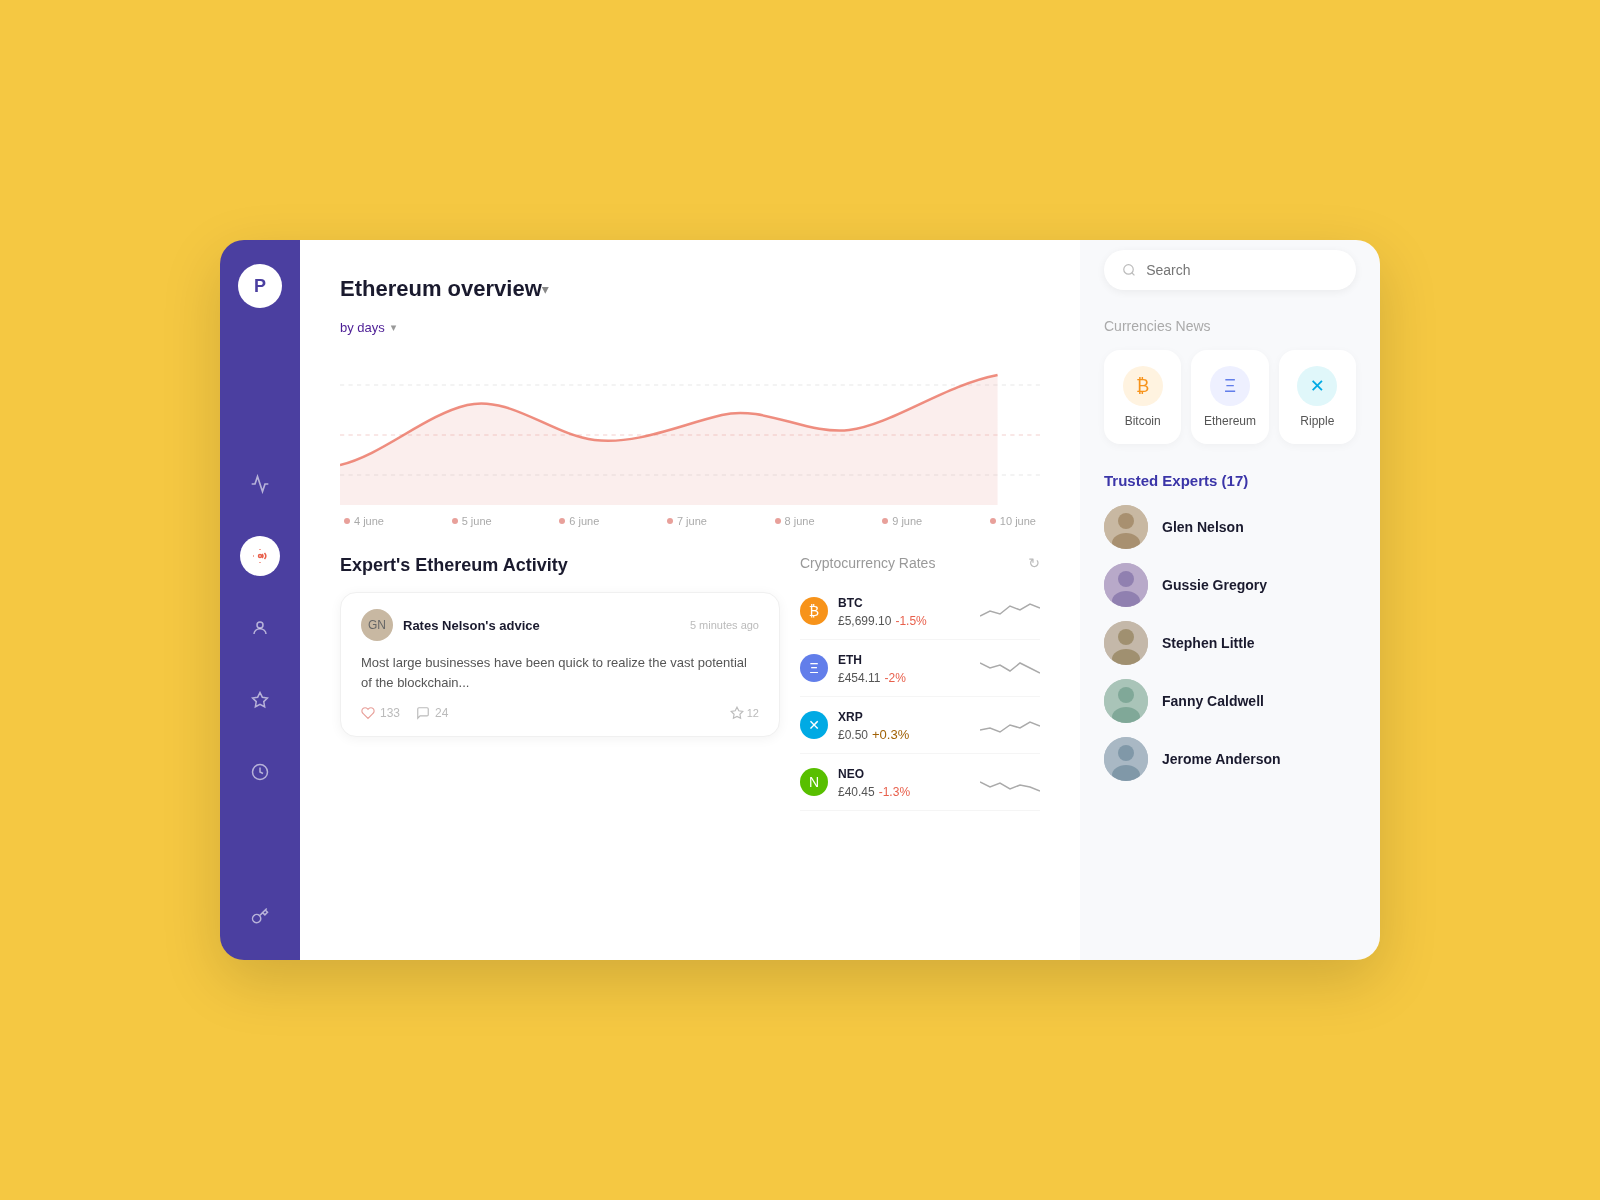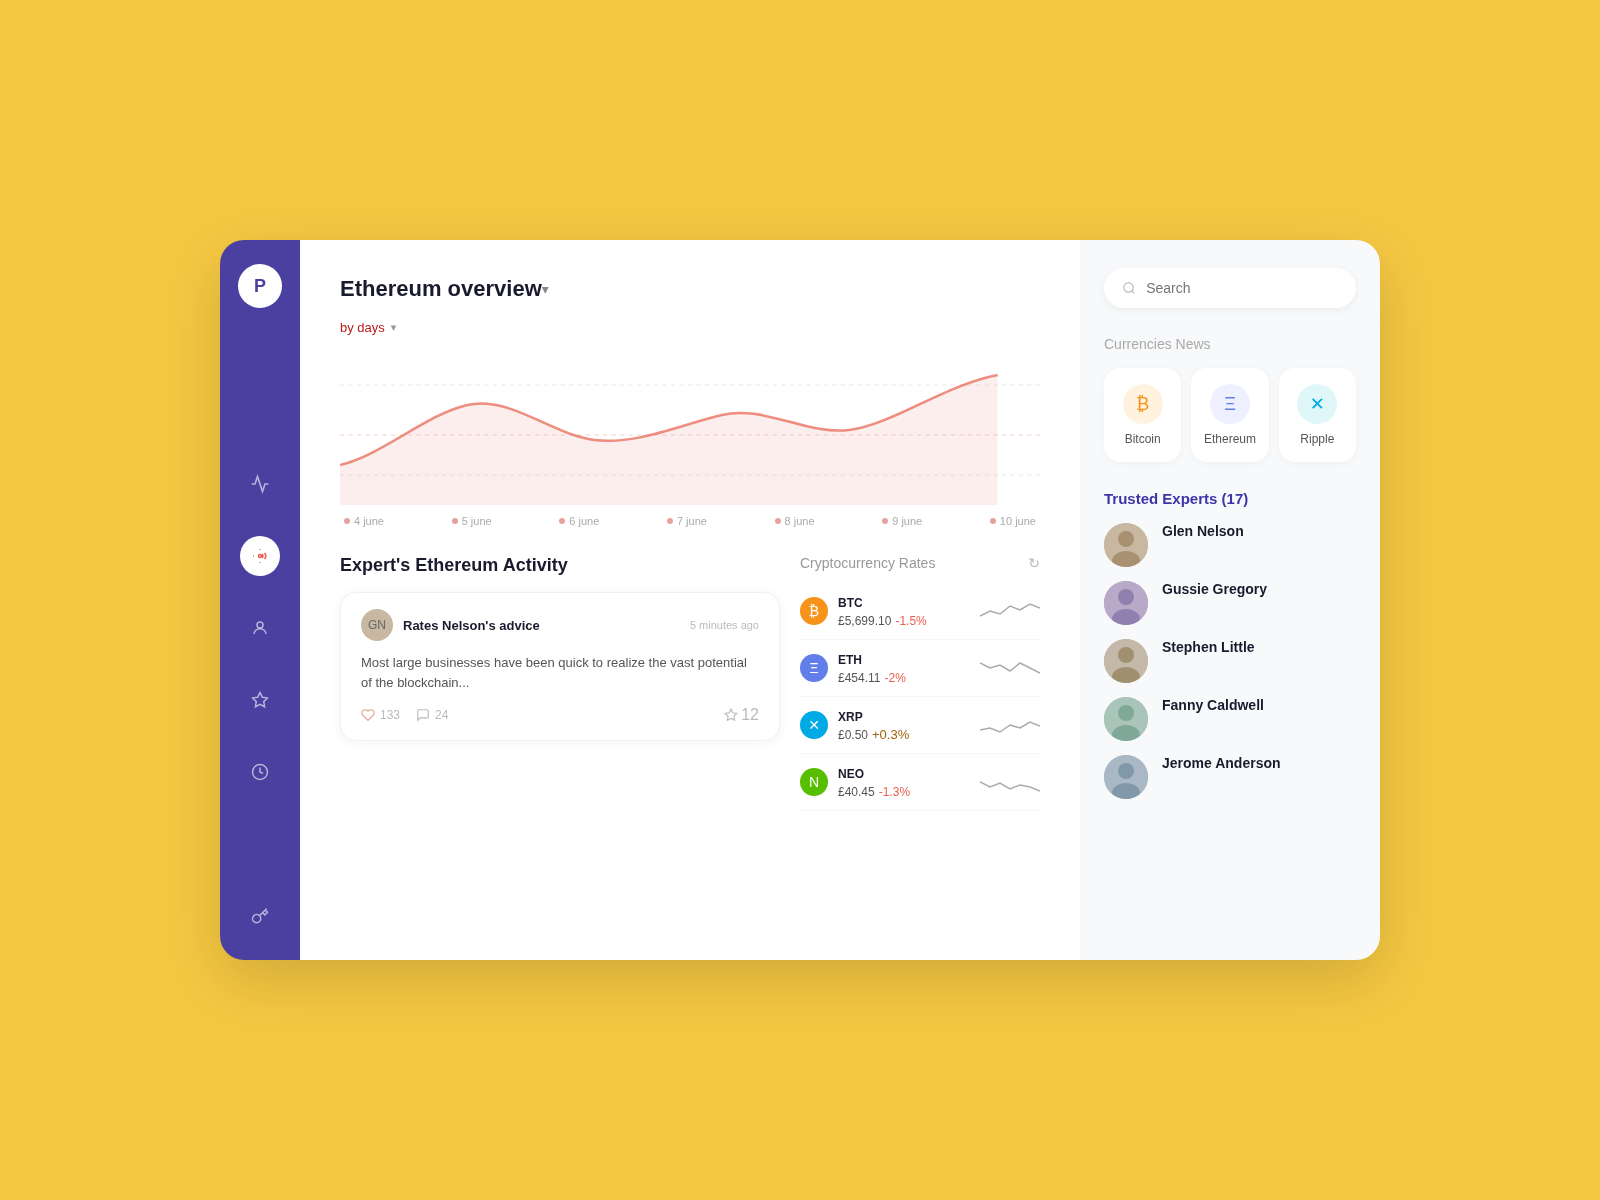--- a/index.html
+++ b/index.html
@@ -121,21 +121,21 @@
     }
     
     .chart-header {
       display: flex;
       align-items: center;
       gap: 6px;
       margin-bottom: 10px;
     }
     .chart-filter {
       font-size: 13px;
-      color: #b91c1c;
+      color: #4c1d95;
       cursor: pointer;
     }
     .chart-area {
       width: 100%;
       height: 160px;
       position: relative;
     }
     .chart-area svg {
       width: 100%;
       height: 100%;
@@ -232,21 +232,21 @@
       gap: 5px;
       font-size: 12px;
       color: #aaa;
     }
     .action-item span { color: #bbb; }
     .bookmark-item {
       margin-left: auto;
       display: flex;
       align-items: center;
       gap: 3px;
-      font-size: 16px;
+      font-size: 11px;
       color: #bbb;
     }
 
     
     .rates-section {
       width: 240px;
     }
     .rates-header {
       display: flex;
       justify-content: space-between;
@@ -286,21 +286,21 @@
     .rate-symbol { font-size: 12px; font-weight: 700; color: #1a1a2e; }
     .rate-price { font-size: 12px; color: #555; }
     .rate-change-neg { color: #E8604C; font-size: 12px; margin-left: 4px; }
     .rate-change-pos { color: #a16207; font-size: 13px; margin-left: 4px; }
     .rate-sparkline { width: 60px; height: 30px; }
 
     
     .right-panel {
       width: 300px;
       background: #F8F9FB;
-      padding: 28px 24px;
+      padding: 10px 24px;
       overflow-y: auto;
     }
     .search-box {
       display: flex;
       align-items: center;
       background: white;
       border-radius: 40px;
       padding: 12px 18px;
       gap: 10px;
       margin-bottom: 28px;
@@ -356,20 +356,21 @@
     }
     .trusted-experts-title {
       font-size: 15px;
       font-weight: 600;
       color: #3B35A8;
       margin-bottom: 16px;
     }
     .expert-list { display: flex; flex-direction: column; gap: 14px; }
     .expert-item {
       display: flex;
+      align-items: center;
       gap: 14px;
       cursor: pointer;
     }
     .expert-avatar {
       width: 44px;
       height: 44px;
       border-radius: 50%;
       background: #ddd;
       overflow: hidden;
       flex-shrink: 0;

